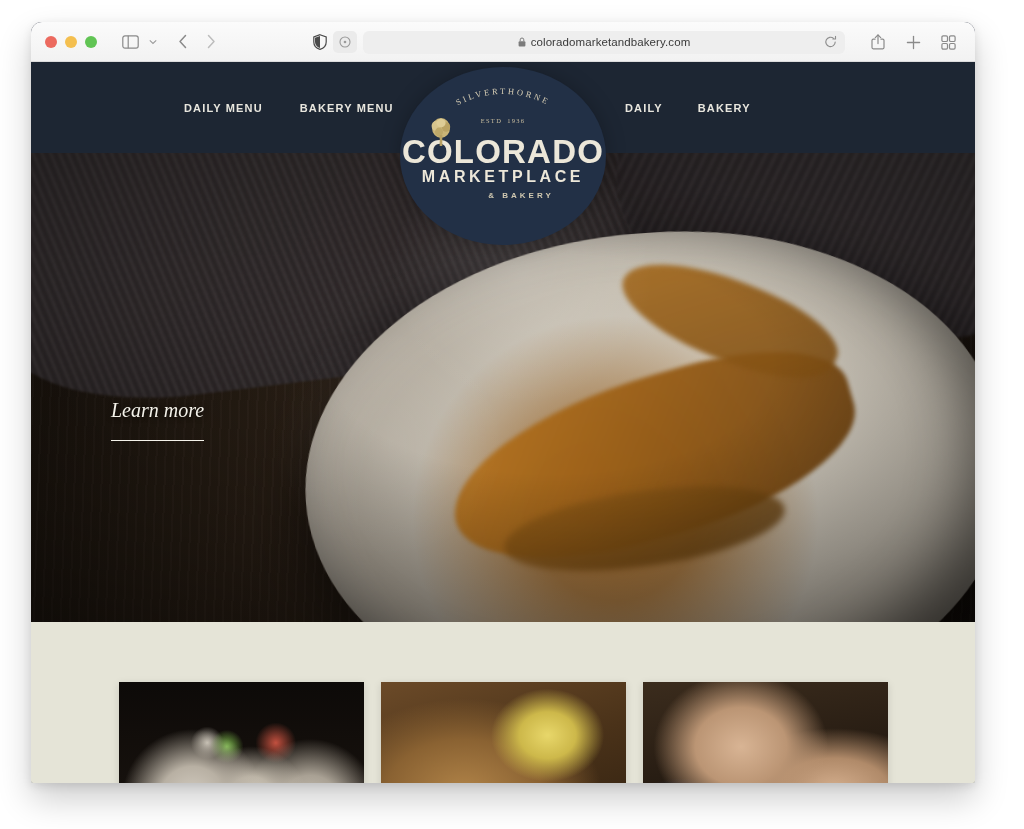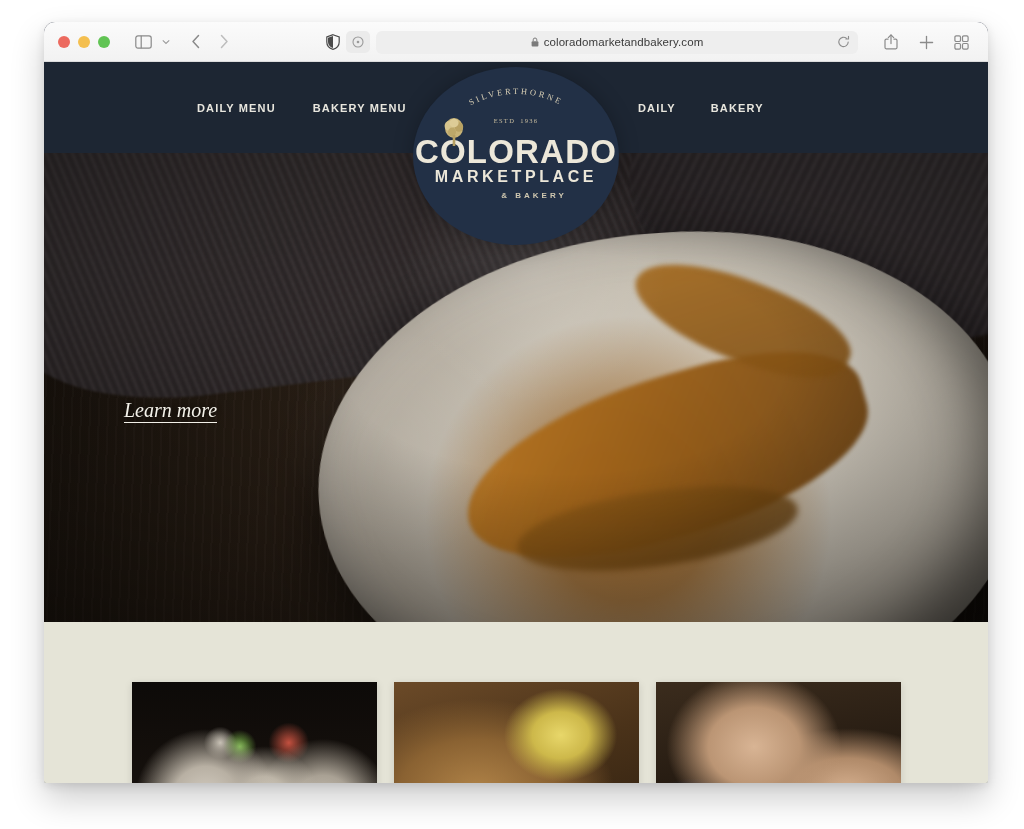--- a/index.html
+++ b/index.html
@@ -9,21 +9,21 @@
     height: 829px;
     background: #ffffff;
     font-family: "Liberation Sans", sans-serif;
     overflow: hidden;
     position: relative;
   }
 
   
   .browser-window {
     position: absolute;
-    left: 44px;
+    left: 31px;
     top: 22px;
     width: 944px;
     height: 761px;
     border-radius: 11px 11px 3px 3px;
     background: #0f172a;
     box-shadow: 0 16px 34px rgba(0,0,0,0.20), 0 3px 10px rgba(0,0,0,0.10);
     overflow: hidden;
   }
 
   
@@ -322,21 +322,21 @@
   .learn-more {
     position: absolute;
     left: 80px;
     top: 246px;
     font-family: "Liberation Serif", serif;
     font-style: italic;
     font-size: 20px;
     color: #f4f2ea;
     text-decoration: none;
     border-bottom: 1.5px solid #f4f2ea;
-    padding-bottom: 0;
+    padding-bottom: 18px;
     text-shadow: 0 1px 5px rgba(0,0,0,0.7);
     z-index: 3;
   }
 
   
   .cards-section {
     position: relative;
     height: 161px;
     background: #e5e4d7;
     padding-top: 60px;

